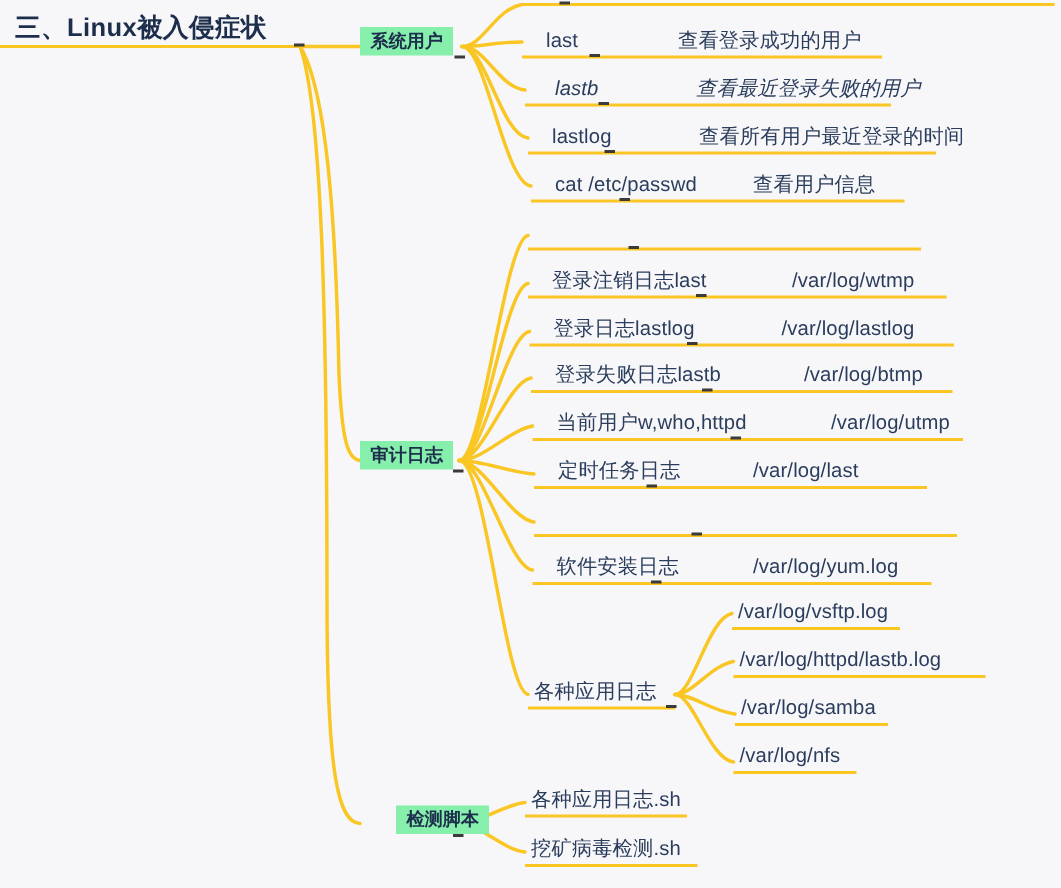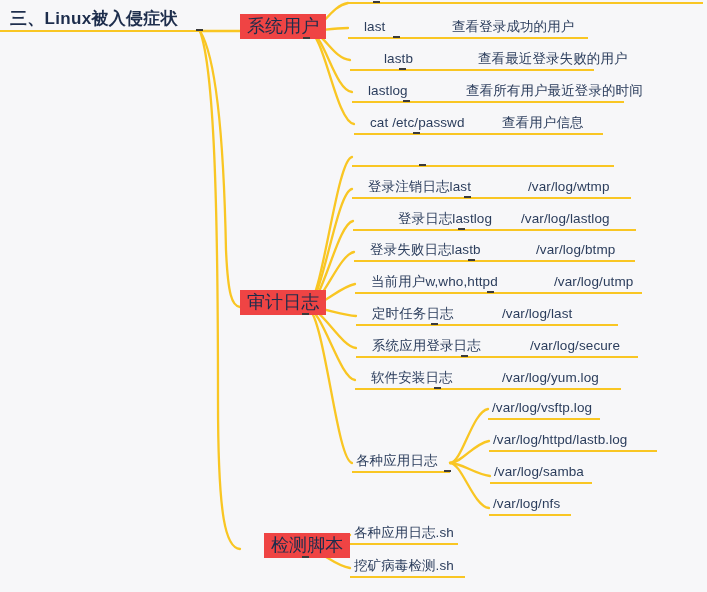--- a/index.html
+++ b/index.html
@@ -38,24 +38,25 @@
     color: #1d2d4c;
     letter-spacing: 0.3px;
   }
   .root-underline {
     position: absolute;
     background: #f9c623;
     height: 2.4px;
   }
   
   .hl {
-    background: #ef4444;
+    background: #86efac;
     padding: 2px 7px 3px 7px;
     color: #1d2d4c;
-    font-size: 18px;
+    font-size: 12px;
+    font-weight: bold;
   }
   
   .uline {
     position: absolute;
     background: #f9c623;
     height: 2.2px;
   }
   
   .dash {
     position: absolute;
@@ -122,21 +123,21 @@
 
   <div class="uline" style="left:348px; top:2px; width:355px;"></div>
   <div class="dash" style="left:373px; top:1px;"></div>
 
   <div class="node row" style="left:352px; top:18px;">
     <span class="cmd" style="width:88px;">last</span><span class="desc">查看登录成功的用户</span>
   </div>
   <div class="uline" style="left:348px; top:37px; width:240px;"></div>
   <div class="dash" style="left:393px; top:36px;"></div>
 
-  <div class="node row" style="left:372px; top:50px;">
+  <div class="node row" style="left:358px; top:50px;font-style:italic;">
     <span class="cmd" style="width:94px;">lastb</span><span class="desc">查看最近登录失败的用户</span>
   </div>
   <div class="uline" style="left:350px; top:69px; width:244px;"></div>
   <div class="dash" style="left:399px; top:68px;"></div>
 
   <div class="node row" style="left:356px; top:82px;">
     <span class="cmd" style="width:98px;">lastlog</span><span class="desc">查看所有用户最近登录的时间</span>
   </div>
   <div class="uline" style="left:352px; top:101px; width:272px;"></div>
   <div class="dash" style="left:403px; top:100px;"></div>
@@ -155,21 +156,21 @@
   <div class="uline" style="left:352px; top:165px; width:262px;"></div>
   <div class="dash" style="left:419px; top:164px;"></div>
 
   <div class="node row" style="left:356px; top:178px;">
     <span class="cmd" style="width:160px;">登录注销日志last</span><span class="desc">/var/log/wtmp</span>
   </div>
   <div class="uline" style="left:352px; top:197px; width:279px;"></div>
   <div class="dash" style="left:464px; top:196px;"></div>
 
   <div class="node row" style="left:357px; top:210px;">
-    <span class="cmd" style="width:152px;text-align:center;">登录日志lastlog</span><span class="desc">/var/log/lastlog</span>
+    <span class="cmd" style="width:152px;">登录日志lastlog</span><span class="desc">/var/log/lastlog</span>
   </div>
   <div class="uline" style="left:353px; top:229px; width:283px;"></div>
   <div class="dash" style="left:458px; top:228px;"></div>
 
   <div class="node row" style="left:358px; top:241px;">
     <span class="cmd" style="width:166px;">登录失败日志lastb</span><span class="desc">/var/log/btmp</span>
   </div>
   <div class="uline" style="left:354px; top:260px; width:281px;"></div>
   <div class="dash" style="left:468px; top:259px;"></div>
 
@@ -178,23 +179,20 @@
   </div>
   <div class="uline" style="left:355px; top:292px; width:287px;"></div>
   <div class="dash" style="left:487px; top:291px;"></div>
 
   <div class="node row" style="left:360px; top:305px;">
     <span class="cmd" style="width:130px;">定时任务日志</span><span class="desc">/var/log/last</span>
   </div>
   <div class="uline" style="left:356px; top:324px; width:262px;"></div>
   <div class="dash" style="left:431px; top:323px;"></div>
 
-  <div class="node row" style="left:360px; top:337px;">
-    <span class="cmd" style="width:158px;">系统应用登录日志</span><span class="desc">/var/log/secure</span>
-  </div>
   <div class="uline" style="left:356px; top:356px; width:282px;"></div>
   <div class="dash" style="left:461px; top:355px;"></div>
 
   <div class="node row" style="left:359px; top:369px;">
     <span class="cmd" style="width:131px;">软件安装日志</span><span class="desc">/var/log/yum.log</span>
   </div>
   <div class="uline" style="left:355px; top:388px; width:266px;"></div>
   <div class="dash" style="left:434px; top:387px;"></div>
 
   <div class="node" style="left:356px; top:452px;">各种应用日志</div>

